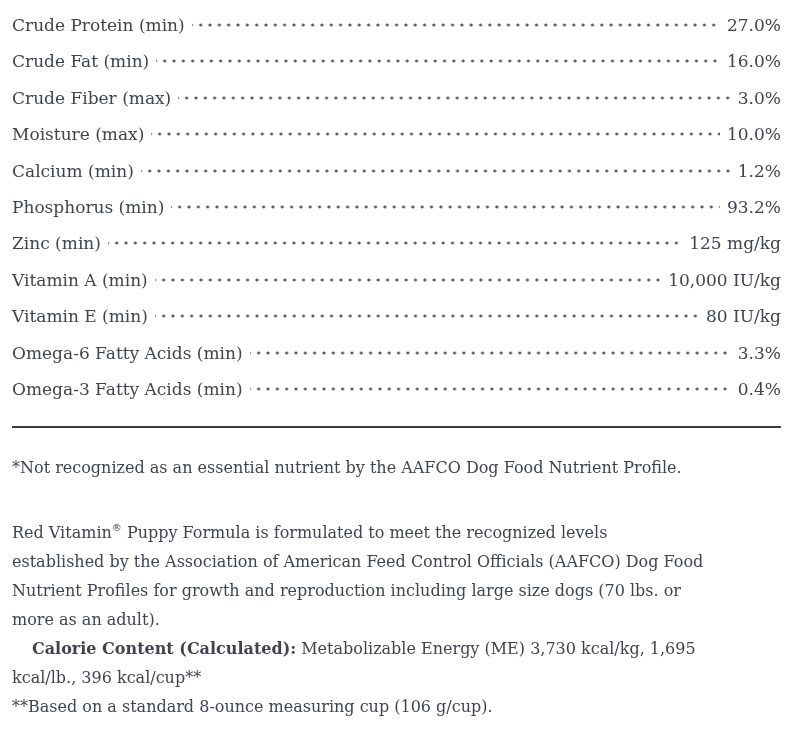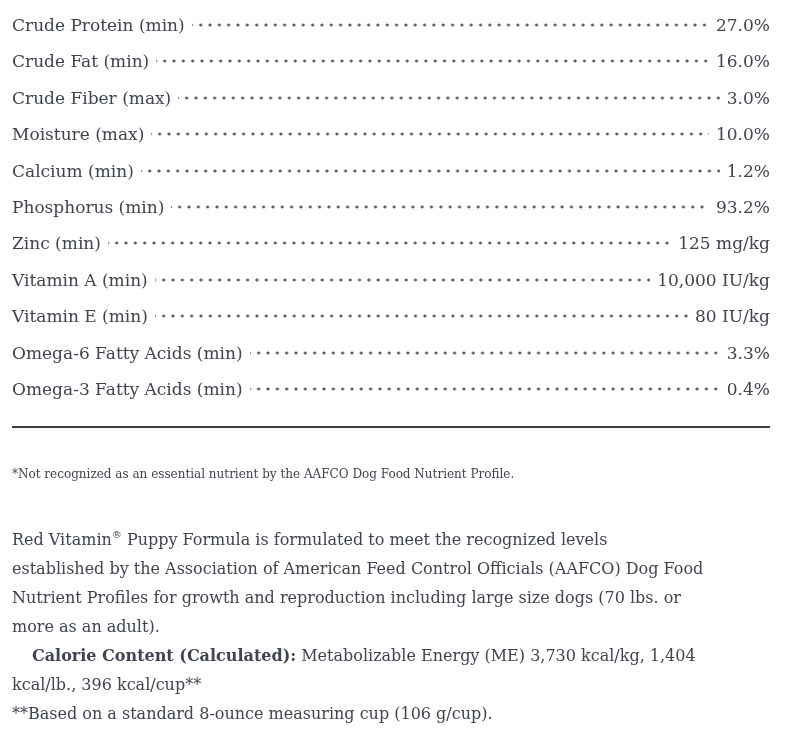--- a/index.html
+++ b/index.html
@@ -13,21 +13,21 @@
     width: 800px;
     background: var(--bg);
   }
   body {
     height: 749px;
     overflow: hidden;
     font-family: "DejaVu Serif", "Liberation Serif", serif;
     color: var(--text-color);
   }
   .doc {
-    padding: 7px 30px 0 12px;
+    padding: 7px 19px 0 12px;
   }
 
   
   .ga-table { width: 100%; }
   .row {
     display: flex;
     align-items: baseline;
     line-height: 36.4px;
     font-size: 17px;
   }
@@ -43,22 +43,22 @@
     background-repeat: repeat-x;
   }
 
   .divider {
     margin-top: 19px;
     height: 2px;
     background: var(--divider-color);
   }
 
   .footnote {
-    margin-top: 34px;
-    font-size: 12px;
+    margin-top: 27px;
+    font-size: 16px;
     line-height: 25px;
   }
 
   .para {
     margin-top: 38px;
     font-size: 16px;
     line-height: 29px;
   }
   .pline { white-space: nowrap; }
   .reg-mark {
@@ -133,18 +133,18 @@
 
   <div class="divider"></div>
 
   <p class="footnote">*Not recognized as an essential nutrient by the AAFCO Dog Food Nutrient Profile.</p>
 
   <div class="para">
     <div class="pline"><span>Red Vitamin</span><sup class="reg-mark">®</sup><span> Puppy Formula is formulated to meet the recognized levels</span></div>
     <div class="pline">established by the Association of American Feed Control Officials (AAFCO) Dog Food</div>
     <div class="pline">Nutrient Profiles for growth and reproduction including large size dogs (70 lbs. or</div>
     <div class="pline">more as an adult).</div>
-    <div class="pline"><span class="bold">Calorie Content (Calculated):</span><span> Metabolizable Energy (ME) 3,730 kcal/kg, 1,404</span></div>
+    <div class="pline"><span class="bold">Calorie Content (Calculated):</span><span> Metabolizable Energy (ME) 3,730 kcal/kg, 1,695</span></div>
     <div class="pline">kcal/lb., 396 kcal/cup**</div>
     <div class="pline">**Based on a standard 8-ounce measuring cup (106 g/cup).</div>
   </div>
 
 </div>
 
 </body></html>

